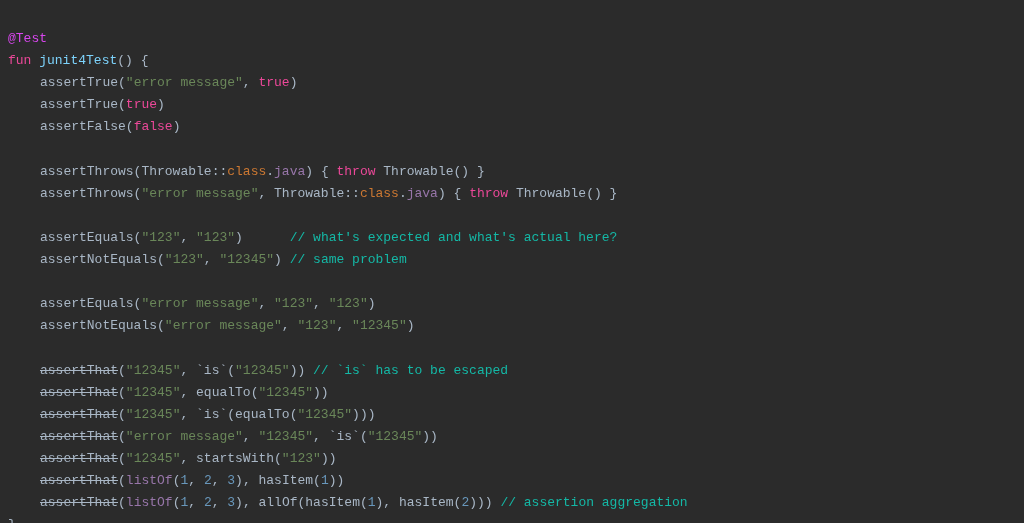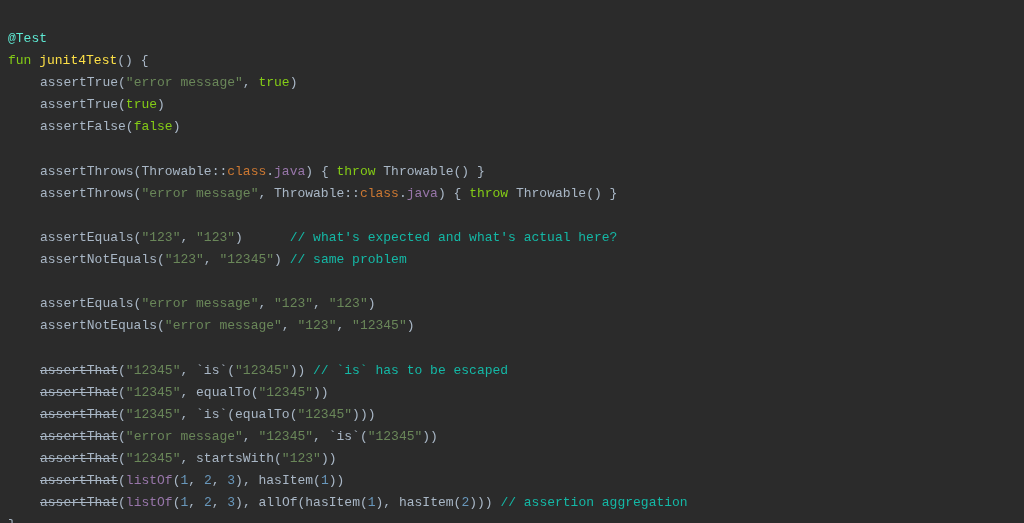--- a/index.html
+++ b/index.html
@@ -12,23 +12,23 @@
     color: #a9b7c6;
     width: 1024px;
     height: 523px;
     overflow: hidden;
   }
   .code {
     padding: 6px 0 6px 8px;
     white-space: pre;
   }
   .indent1 { padding-left: 32px; display: block; }
-  .annot { color: #5eead4; text-align: center; }
-  .kw { color: #84cc16; }
-  .fn { color: #fde047; }
+  .annot { color: #d946ef; text-align: center; }
+  .kw { color: #ec4899; }
+  .fn { color: #7dd3fc; }
   .str { color: #6a8759; }
   .num { color: #6897bb; }
   .cls { color: #cc7832; text-align: center; }
   .ital { color: #9876aa; }
   .comment { color: #14b8a6; }
   .punct { color: #a9b7c6; }
   .strike { text-decoration: line-through; }
   .blank { height: 1.7em; }
 </style>
 </head>

